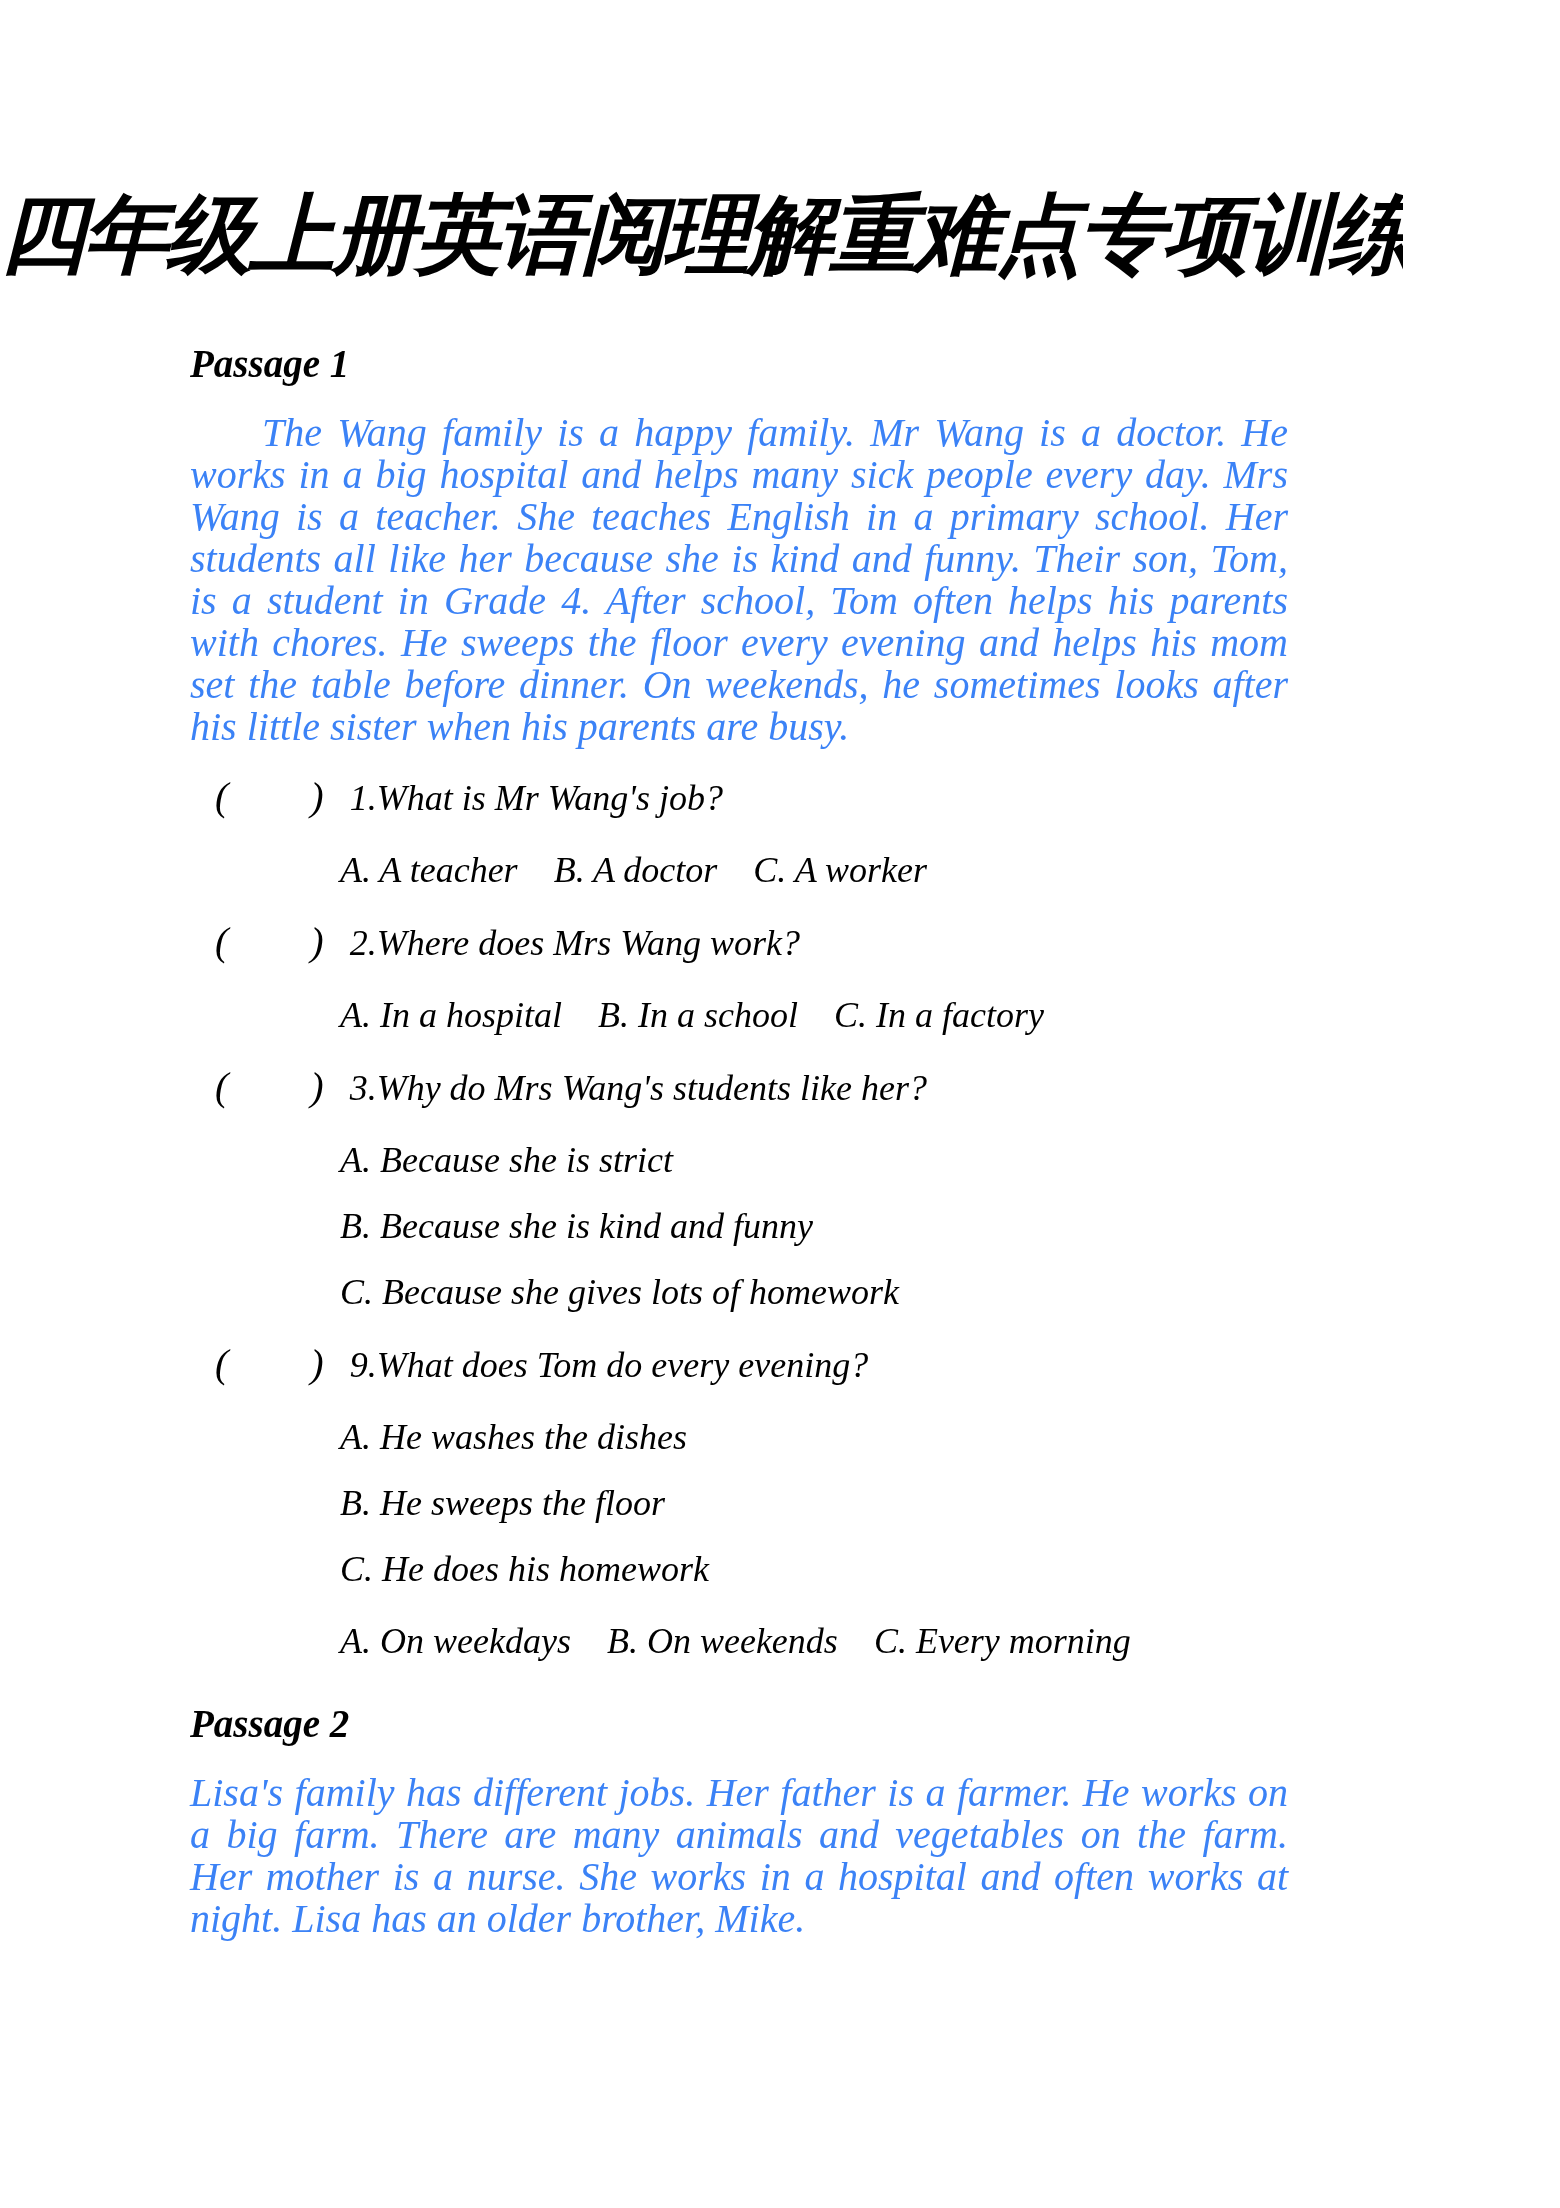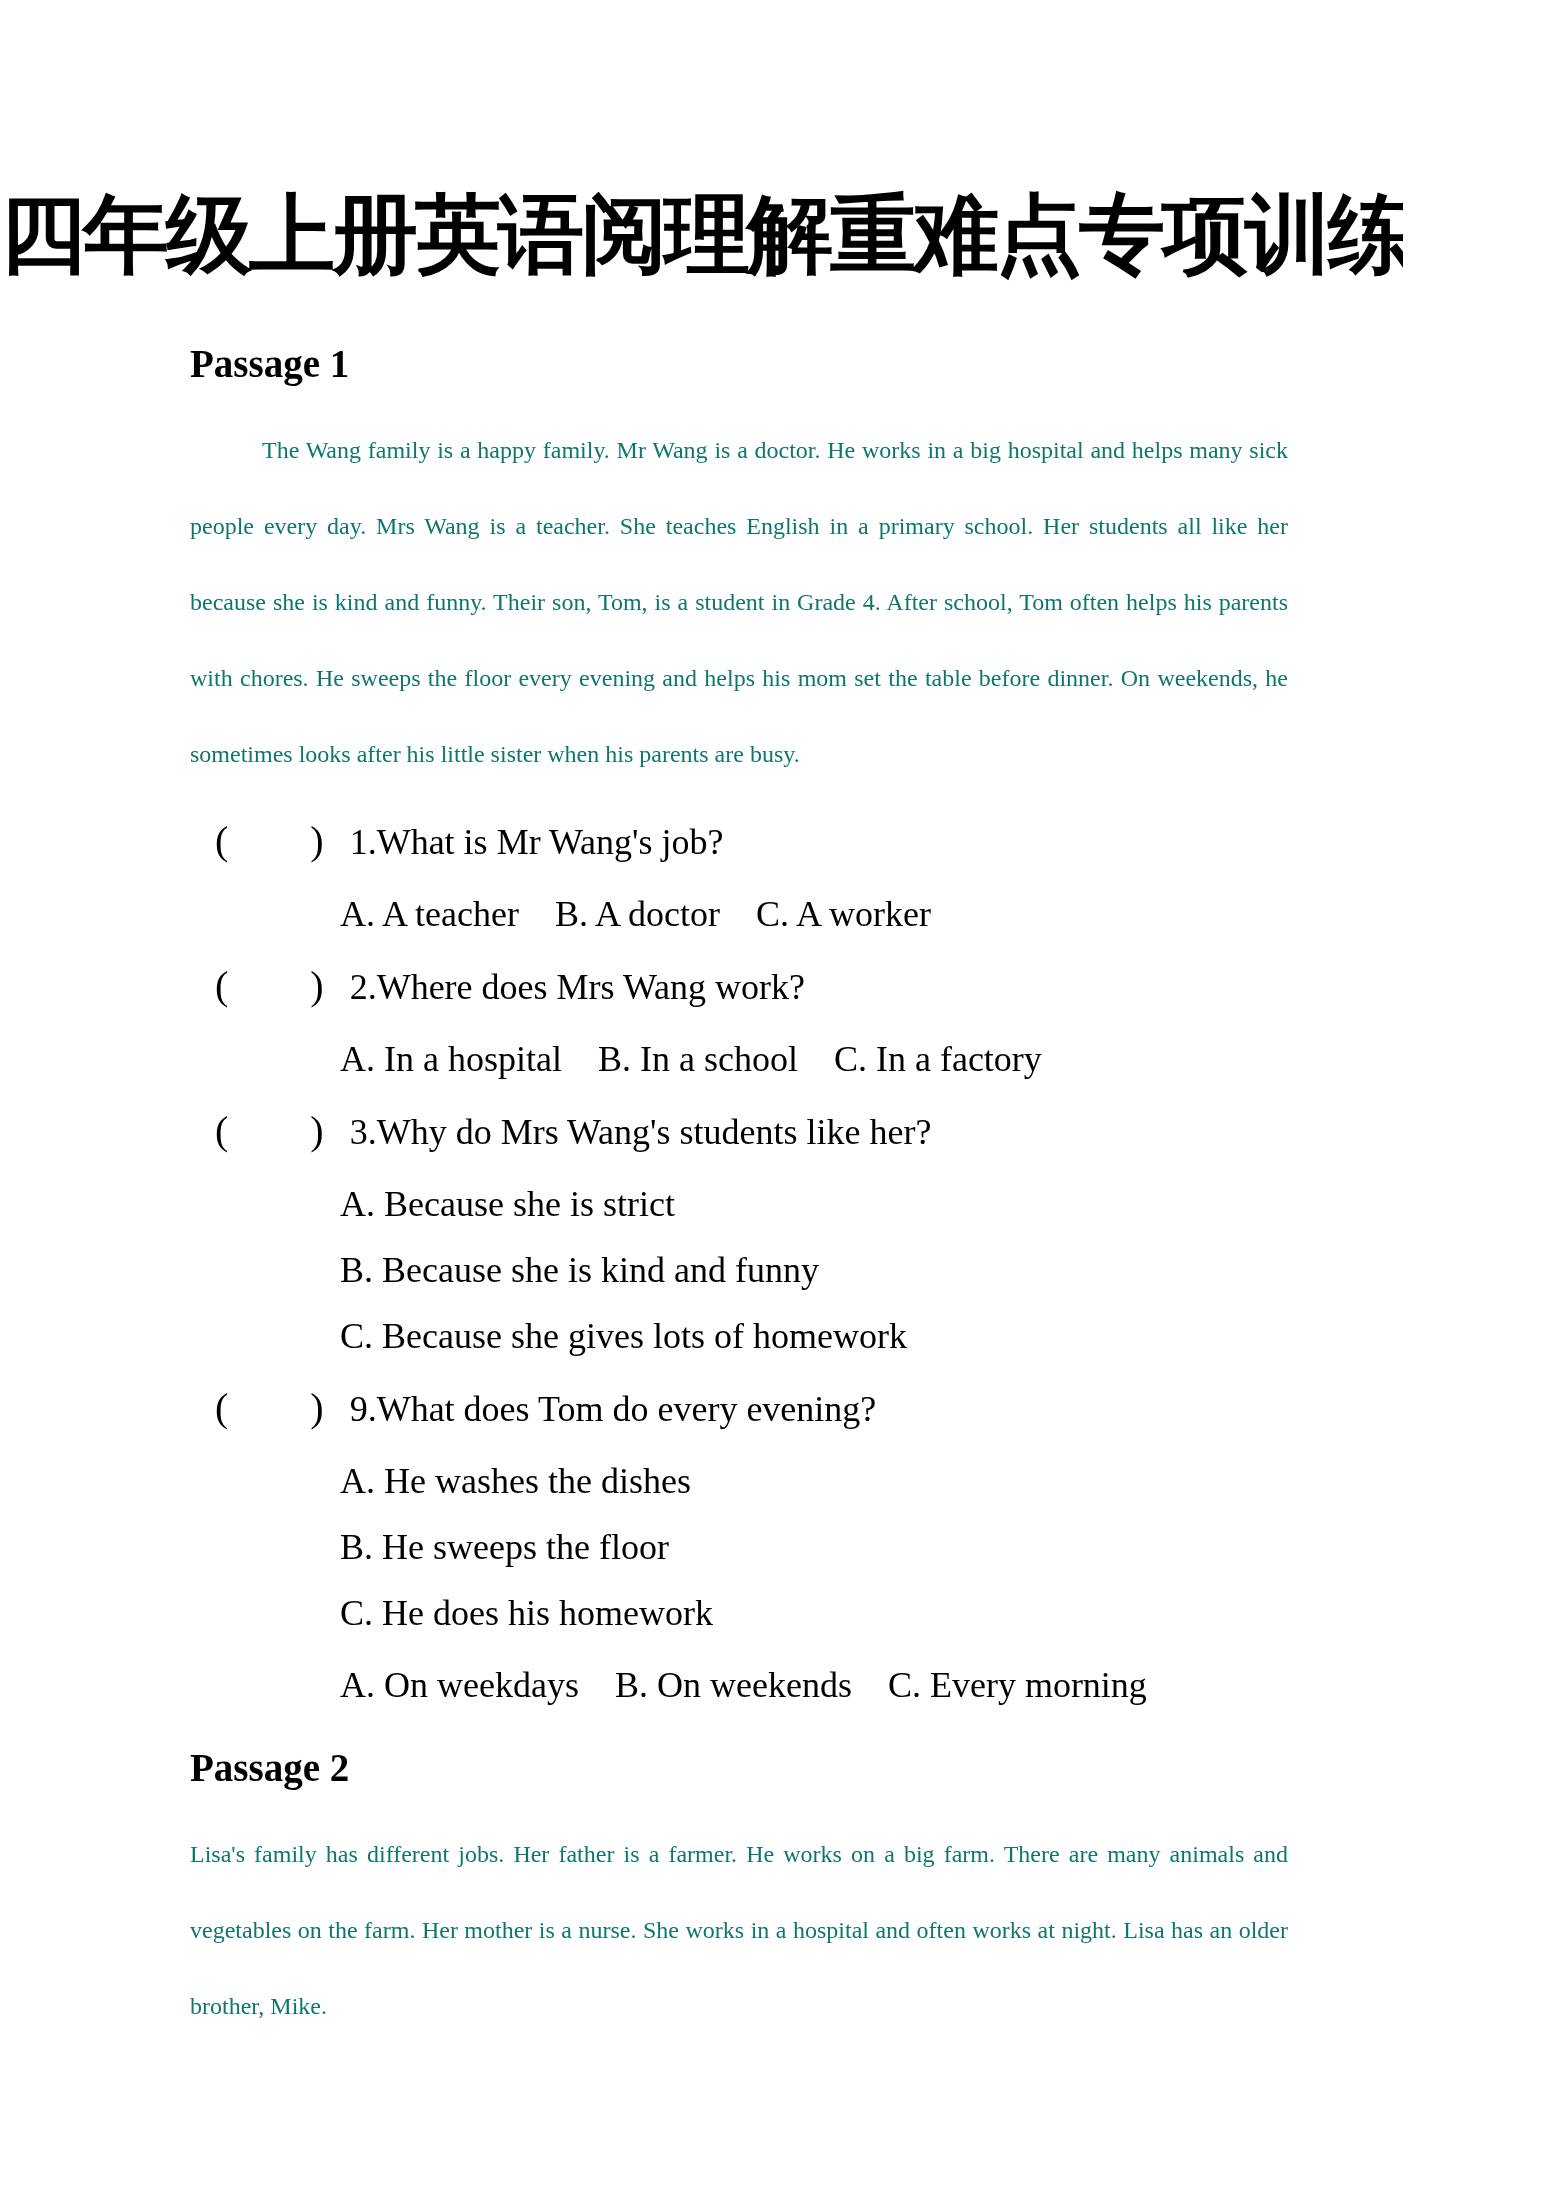--- a/index.html
+++ b/index.html
@@ -8,20 +8,21 @@
     background: #ffffff;
   }
   .page {
     position: relative;
     width: 1403px;
     height: 2208px;
     background: #ffffff;
     color: #000000;
     font-family: "Liberation Serif", serif;
     overflow: hidden;
+    font-style: italic;
   }
   .doc-title {
     padding-top: 128px;
     text-align: center;
     font-family: "Liberation Sans", sans-serif;
     font-weight: 900;
     font-size: 86px;
     line-height: 1.12;
     letter-spacing: -3px;
     color: #000000;
@@ -37,24 +38,24 @@
   }
   .passage-heading {
     margin: 36px 0 0 190px;
     font-family: "Liberation Serif", serif;
     font-weight: 700;
     font-size: 39px;
     line-height: 48px;
   }
   .passage-text {
     margin: 24px 115px 0 190px;
-    font-size: 24px;
-    line-height: 76px;
+    font-size: 40px;
+    line-height: 42px;
     text-align: justify;
-    color: #0f766e;
+    color: #3b82f6;
   }
   .passage-text.indented {
     text-indent: 72px;
   }
   .question-line {
     margin: 26px 0 0 215px;
     font-size: 36px;
     line-height: 46px;
     white-space: nowrap;
   }

